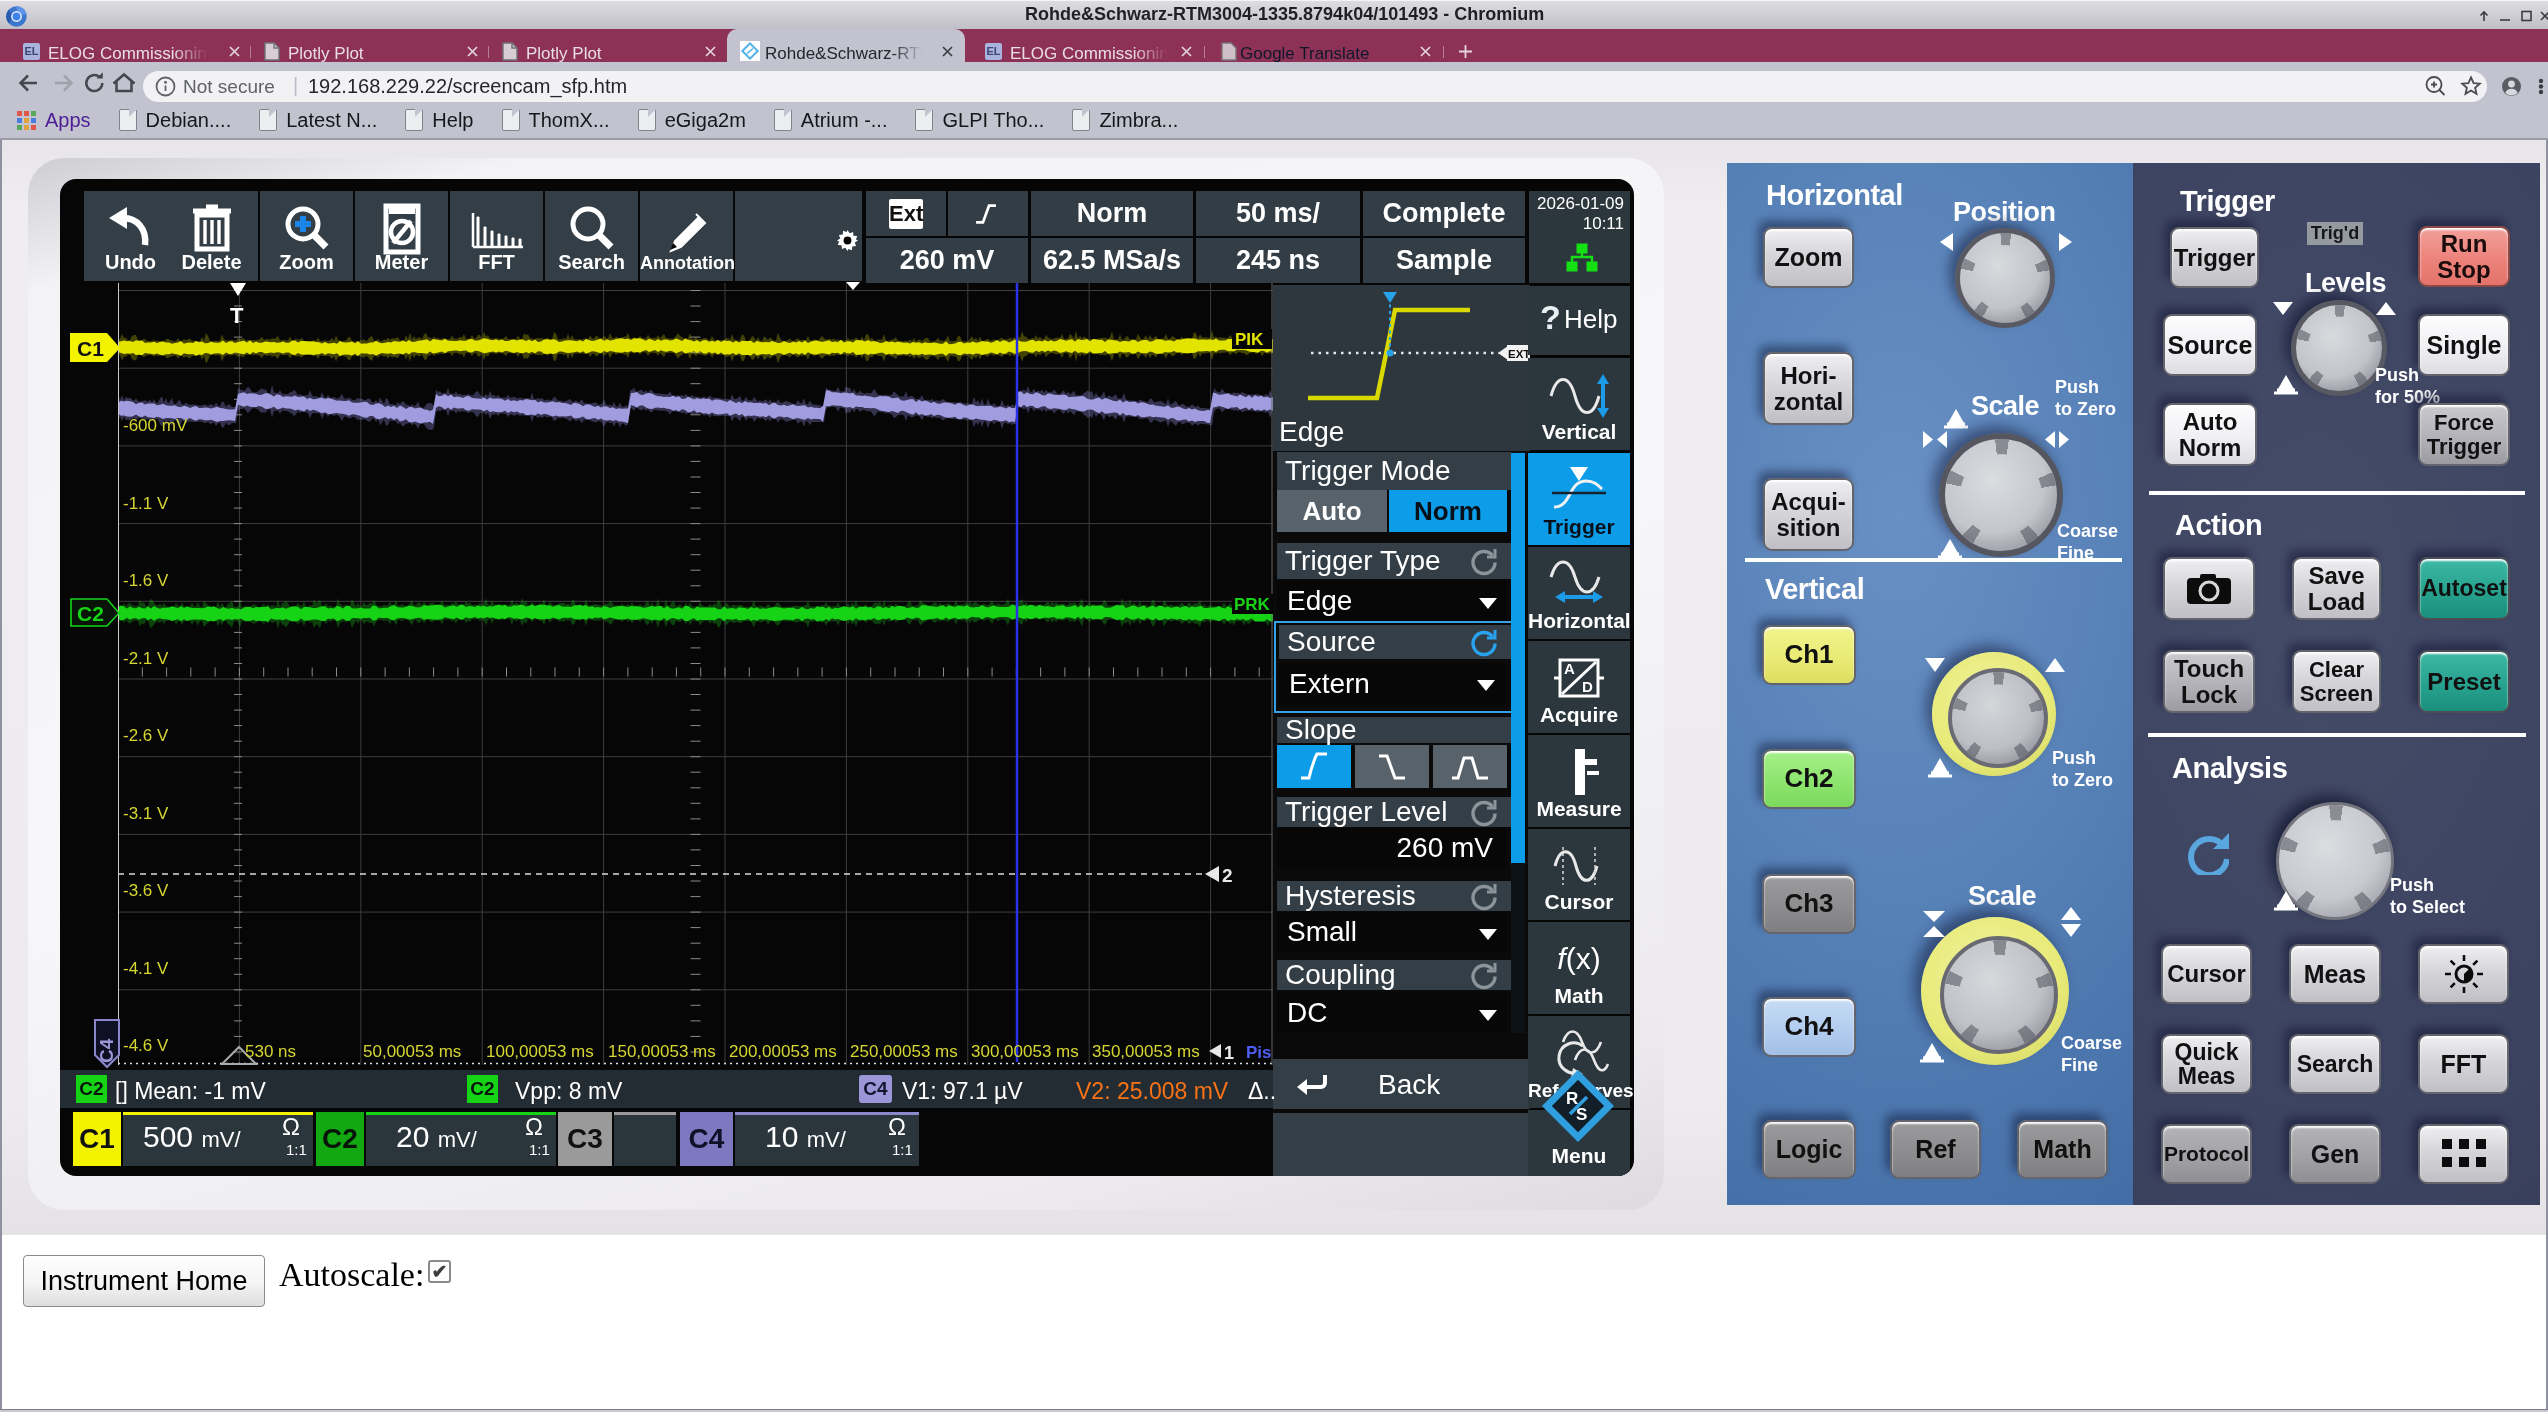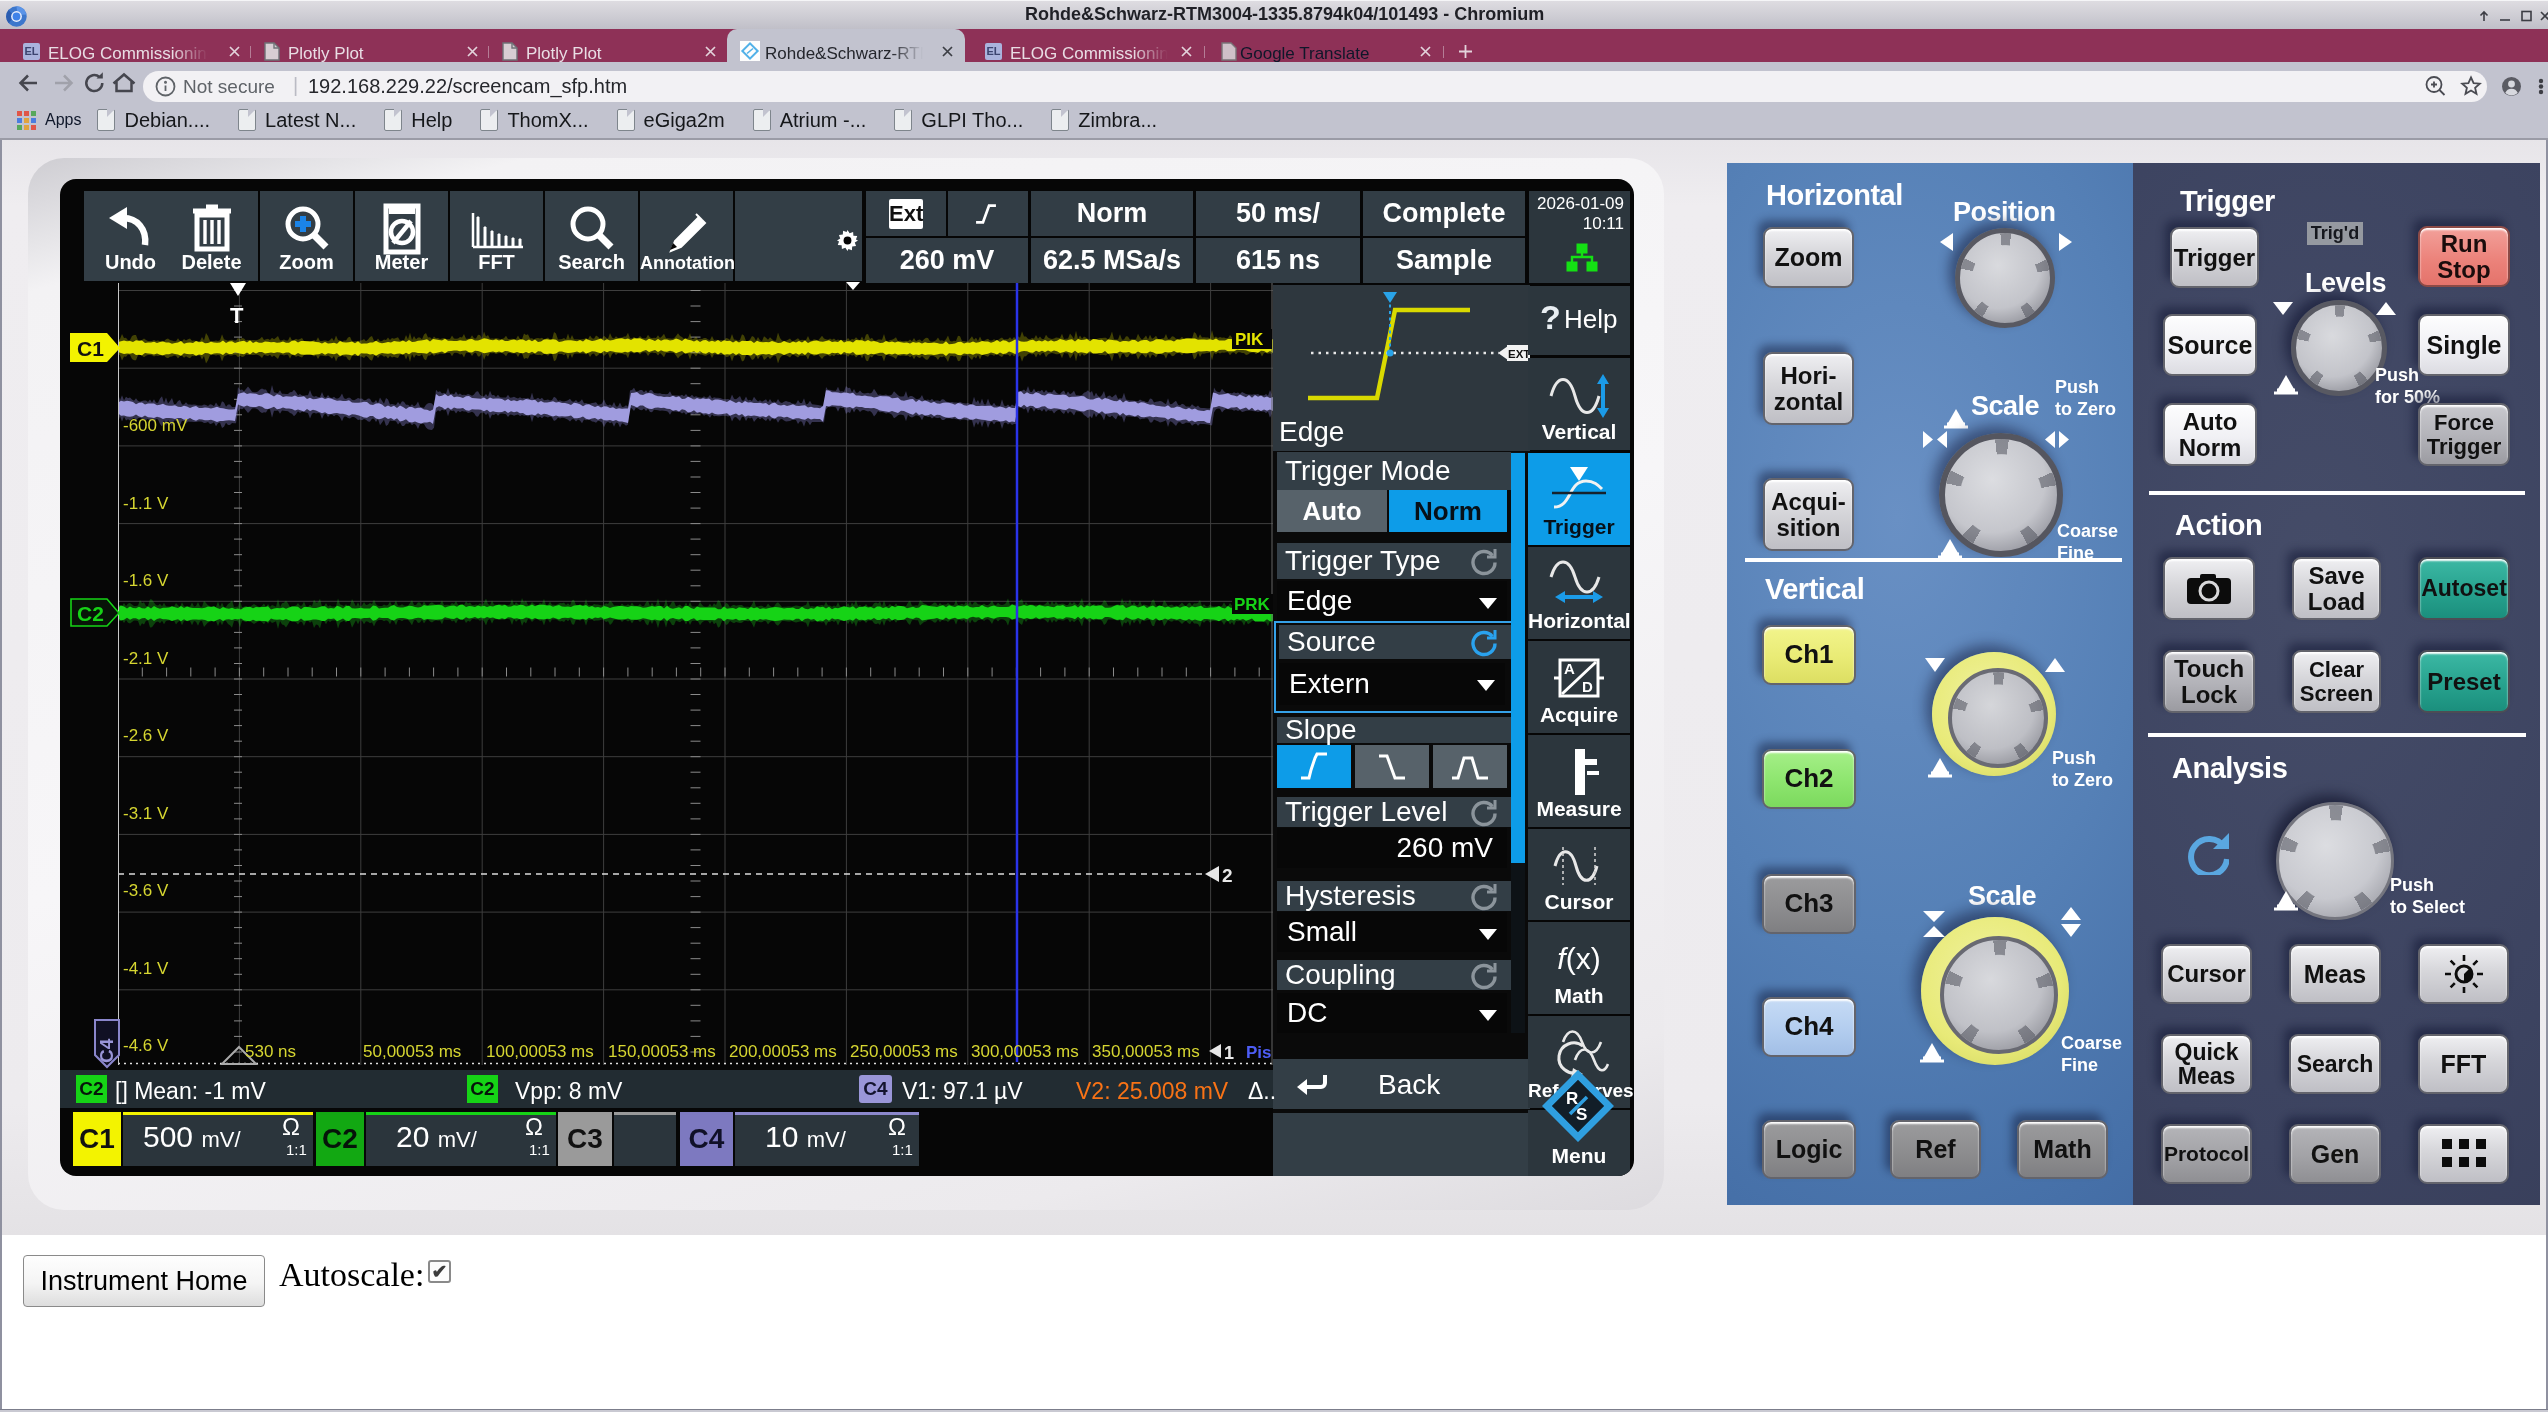--- a/index.html
+++ b/index.html
@@ -151,21 +151,21 @@
         <rect x="7" y="0" width="5" height="5" fill="#e05648"></rect>
         <rect x="14" y="0" width="5" height="5" fill="#57a85c"></rect>
         <rect x="0" y="7" width="5" height="5" fill="#4a7de0"></rect>
         <rect x="7" y="7" width="5" height="5" fill="#e0a33e"></rect>
         <rect x="14" y="7" width="5" height="5" fill="#4a7de0"></rect>
         <rect x="0" y="14" width="5" height="5" fill="#57a85c"></rect>
         <rect x="7" y="14" width="5" height="5" fill="#e0a33e"></rect>
         <rect x="14" y="14" width="5" height="5" fill="#e05648"></rect>
       </g>
     </svg>
-<span style="font-size:16px;color:#0f172a;margin-right:16px">Apps</span>
+<span style="font-size:20px;color:#4c1d95;margin-right:28px">Apps</span>
 <span class="doc"></span>
     <span style="font-size:20px;color:#15171a;margin-right:28px">Debian....</span>
 <span class="doc"></span>
     <span style="font-size:20px;color:#15171a;margin-right:28px">Latest N...</span>
 <span class="doc"></span>
     <span style="font-size:20px;color:#15171a;margin-right:28px">Help</span>
 <span class="doc"></span>
     <span style="font-size:20px;color:#15171a;margin-right:28px">ThomX...</span>
 <span class="doc"></span>
     <span style="font-size:20px;color:#15171a;margin-right:28px">eGiga2m</span>
@@ -249,21 +249,21 @@
       <div class="scell" style="left:888px;top:12px;width:80px"></div>
 <div class="a" style="left:829px;top:20px;width:34px;height:30px;background:#fff;border-radius:2px;color:#111;font-size:22px;font-weight:bold;line-height:30px;text-align:center">Ext</div>
 <svg class="a" style="left:913px;top:22px" width="26" height="26" viewBox="0 0 34 32">
         <path d="M4 27h9l8-22h9" fill="none" stroke="#fff" stroke-width="3.6"></path>
       </svg>
 <div class="scell" style="left:971px;top:12px;width:162px">Norm</div>
 <div class="scell" style="left:1136px;top:12px;width:164px">50 ms/</div>
 <div class="scell" style="left:1303px;top:12px;width:162px">Complete</div>
 <div class="scell" style="left:806px;top:59px;width:162px">260 mV</div>
 <div class="scell" style="left:971px;top:59px;width:162px">62.5 MSa/s</div>
-<div class="scell" style="left:1136px;top:59px;width:164px">615 ns</div>
+<div class="scell" style="left:1136px;top:59px;width:164px">245 ns</div>
 <div class="scell" style="left:1303px;top:59px;width:162px">Sample</div>
 <div class="a" style="left:1469px;top:12px;width:101px;height:92px;background:#2c363d"></div>
 <div class="a" style="left:1469px;top:15px;width:95px;text-align:right;color:#fff;font-size:17px;line-height:20px;white-space:nowrap">2026-01-09<br>10:11</div>
 <svg class="a" style="left:1506px;top:64px" width="32" height="30" viewBox="0 0 32 30">
         <g fill="#14e014" stroke="#14e014">
           <rect x="11" y="1" width="10" height="9"></rect>
           <rect x="1" y="19" width="10" height="9"></rect>
           <rect x="21" y="19" width="10" height="9"></rect>
           <path d="M16 10v4M6 19v-5h20v5M6 14h20" fill="none" stroke-width="2.4"></path>
         </g>

